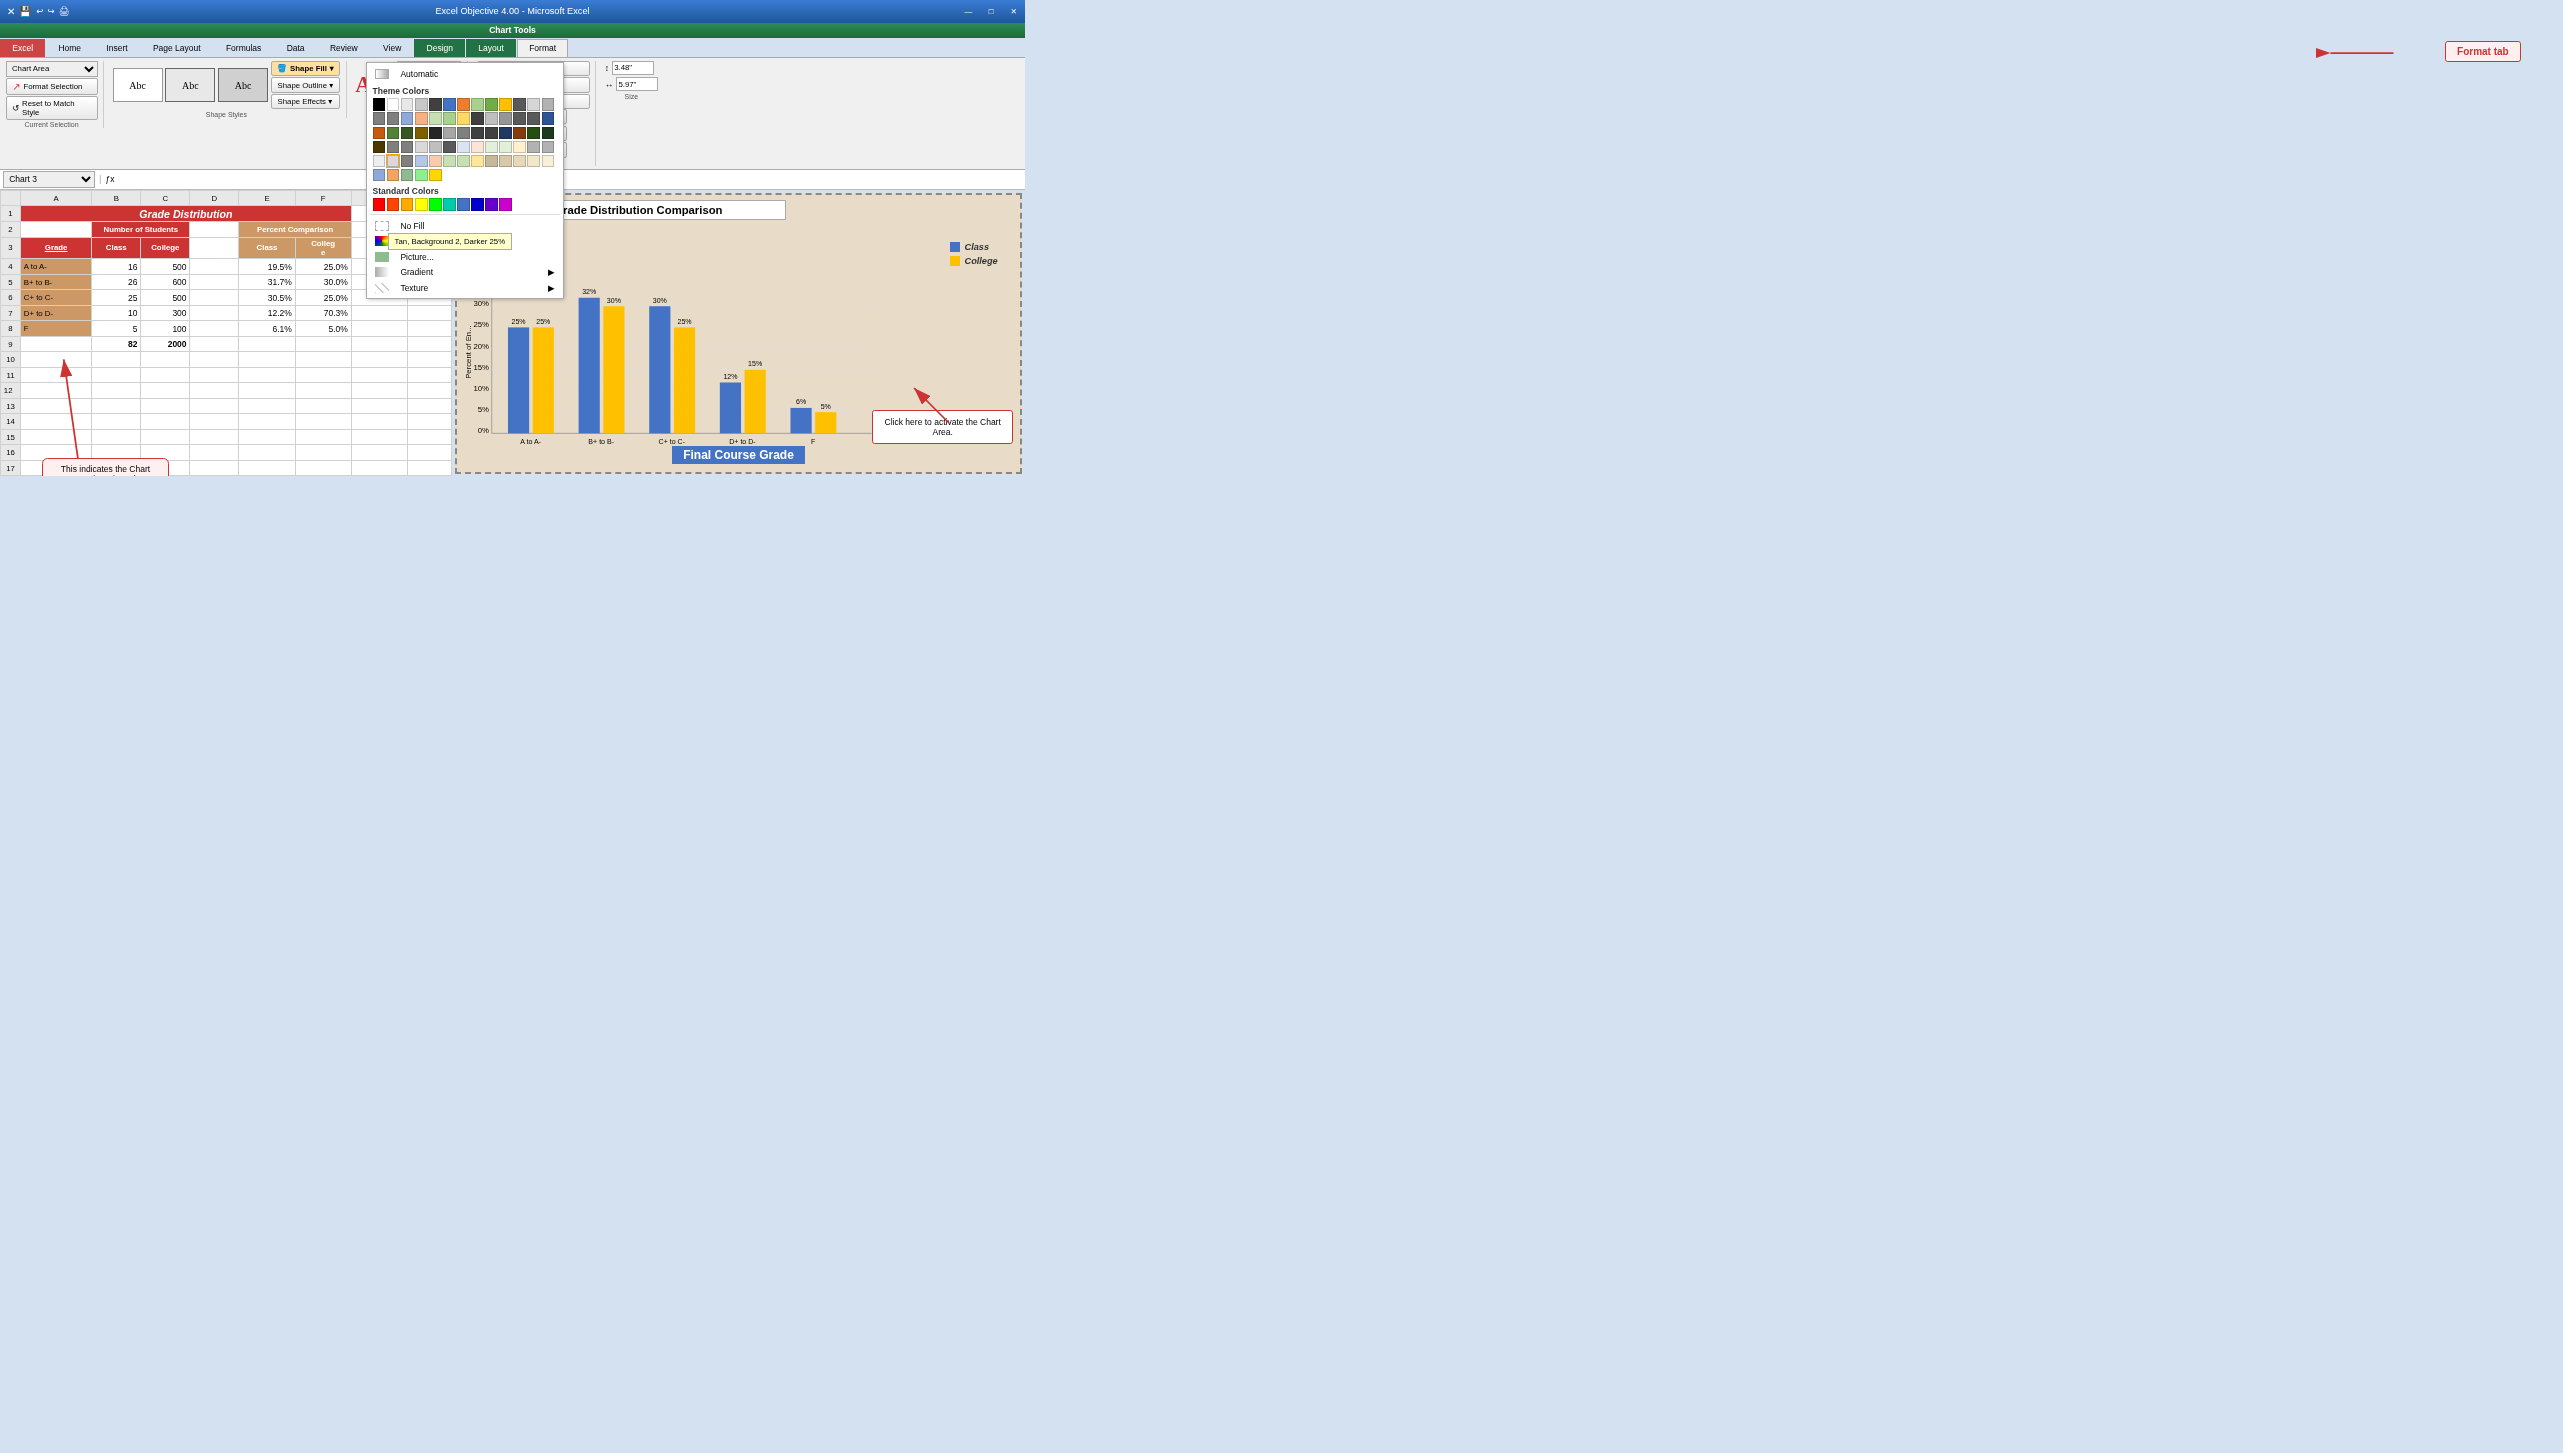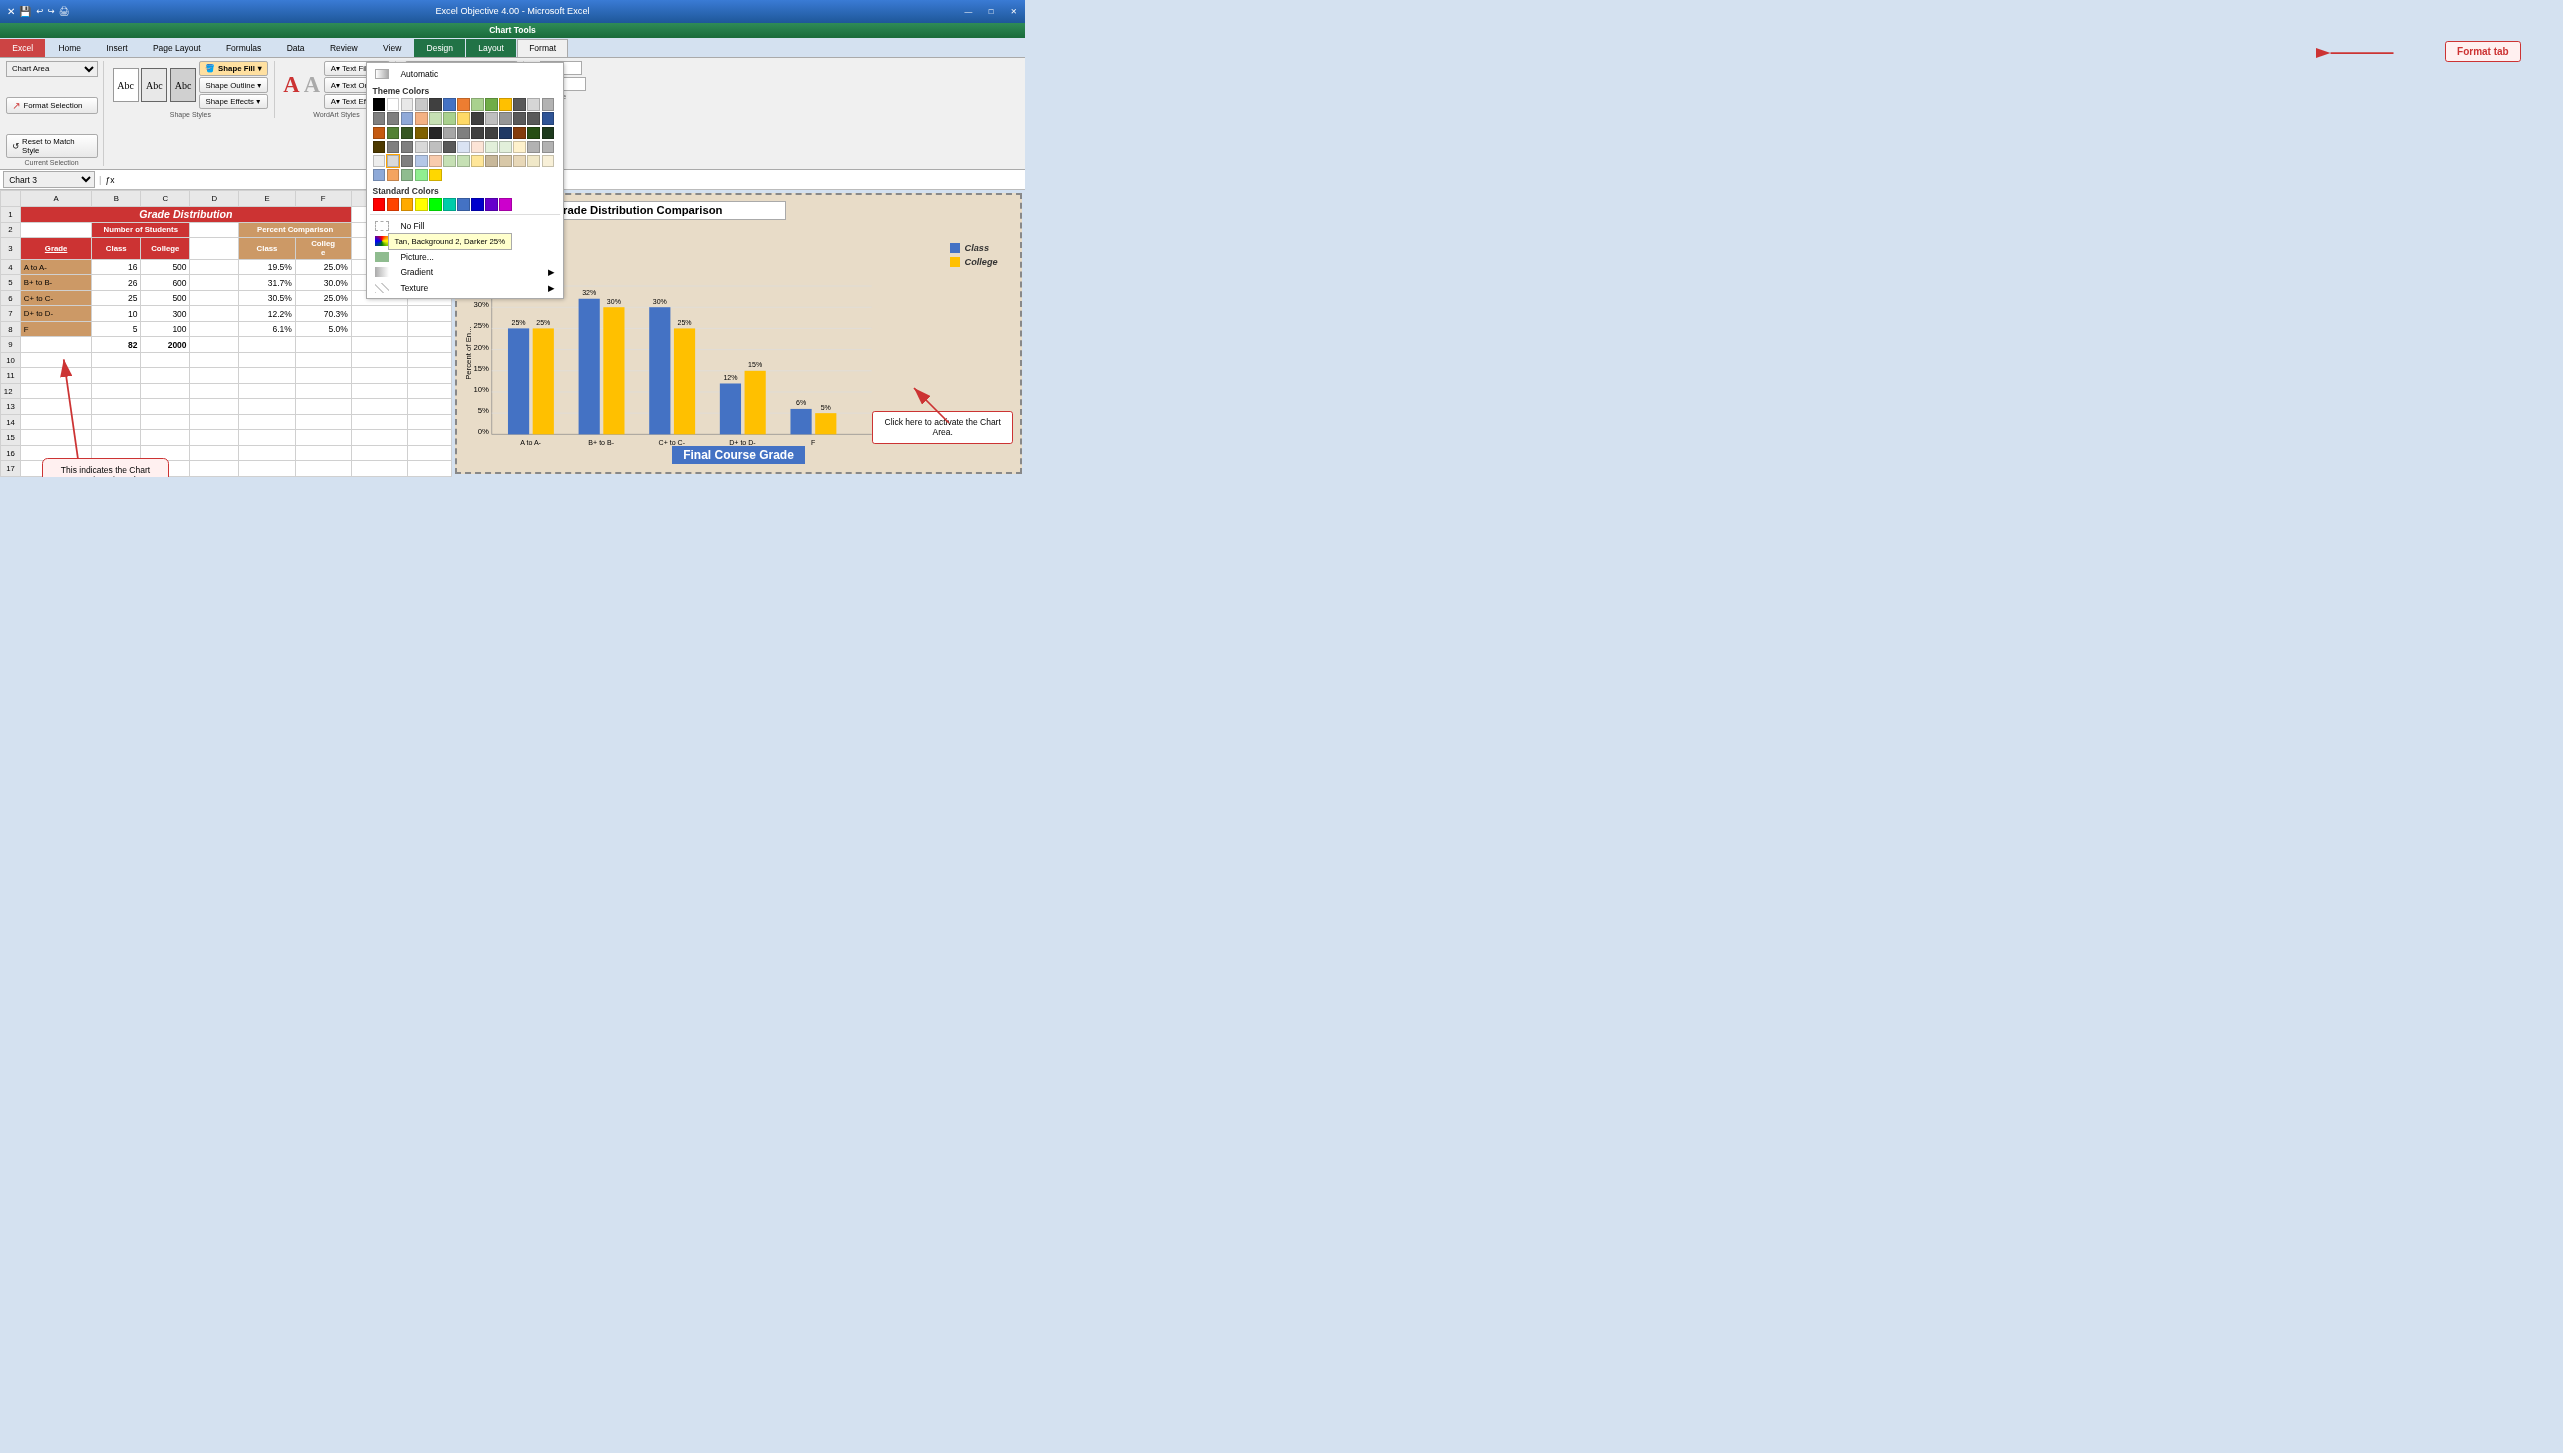--- a/index.html
+++ b/index.html
@@ -46,21 +46,21 @@
 
     
     #color-tooltip { position: absolute; top: 233px; left: 388px; background: #ffffcc; border: 0.7px solid #aaa; padding: 2.8px 5.6px; font-size: 7.8px; z-index: 200; white-space: nowrap; }
 
     
     .annotation-box { position: absolute; background: #fff0f0; border: 1.4px solid #cc3333; border-radius: 5.6px; padding: 5.6px 8.5px; font-size: 8.5px; text-align: center; max-width: 127px; }
 
     
     .ribbon-btn { background: linear-gradient(to bottom, #fff, #e8e8e8); border: 0.7px solid #aaa; border-radius: 2.1px; padding: 2.1px 5.6px; font-size: 7.8px; cursor: pointer; display: flex; align-items: center; gap: 2.8px; }
 
-    .shape-style-btn { width: 26px; height: 34px; border: 0.7px solid #aaa; display: flex; align-items: center; justify-content: center; cursor: pointer; font-family: serif; font-size: 10px; }
+    .shape-style-btn { width: 50px; height: 34px; border: 0.7px solid #aaa; display: flex; align-items: center; justify-content: center; cursor: pointer; font-family: serif; font-size: 10px; }
   </style>
 </head>
 <body>
 
 <div id="title-bar">
   <div class="quick-access">
     <span style="color:#fff;font-size:10px;">✕</span>
     <span style="font-size:10px;cursor:pointer;">💾</span>
     <span style="font-size:8.5px;cursor:pointer;">↩</span>
     <span style="font-size:8.5px;cursor:pointer;">↪</span>
@@ -88,21 +88,21 @@
   <div class="tab">Review</div>
   <div class="tab">View</div>
   <div class="tab chart-tab">Design</div>
   <div class="tab chart-tab">Layout</div>
   <div class="tab chart-tab active">Format</div>
 </div>
 
 <div id="ribbon-content">
 
   <div class="ribbon-group">
-    <div class="ribbon-group-content" style="flex-direction:column;align-items:flex-start;gap:20px;">
+    <div class="ribbon-group-content" style="flex-direction:column;align-items:flex-start;gap:1px;">
       <select style="width:92px;font-size:7.8px;border:0.7px solid #aaa;padding:1.4px;">
         <option>Chart Area</option>
       </select>
       <div class="ribbon-btn" style="font-size:7.8px;width:92px;">
         <span style="color:#cc3333;font-size:10px;">↗</span>
         <span>Format Selection</span>
       </div>
       <div class="ribbon-btn" style="font-size:7.8px;width:92px;">
         <span style="font-size:8.5px;">↺</span>
         <span>Reset to Match Style</span>

